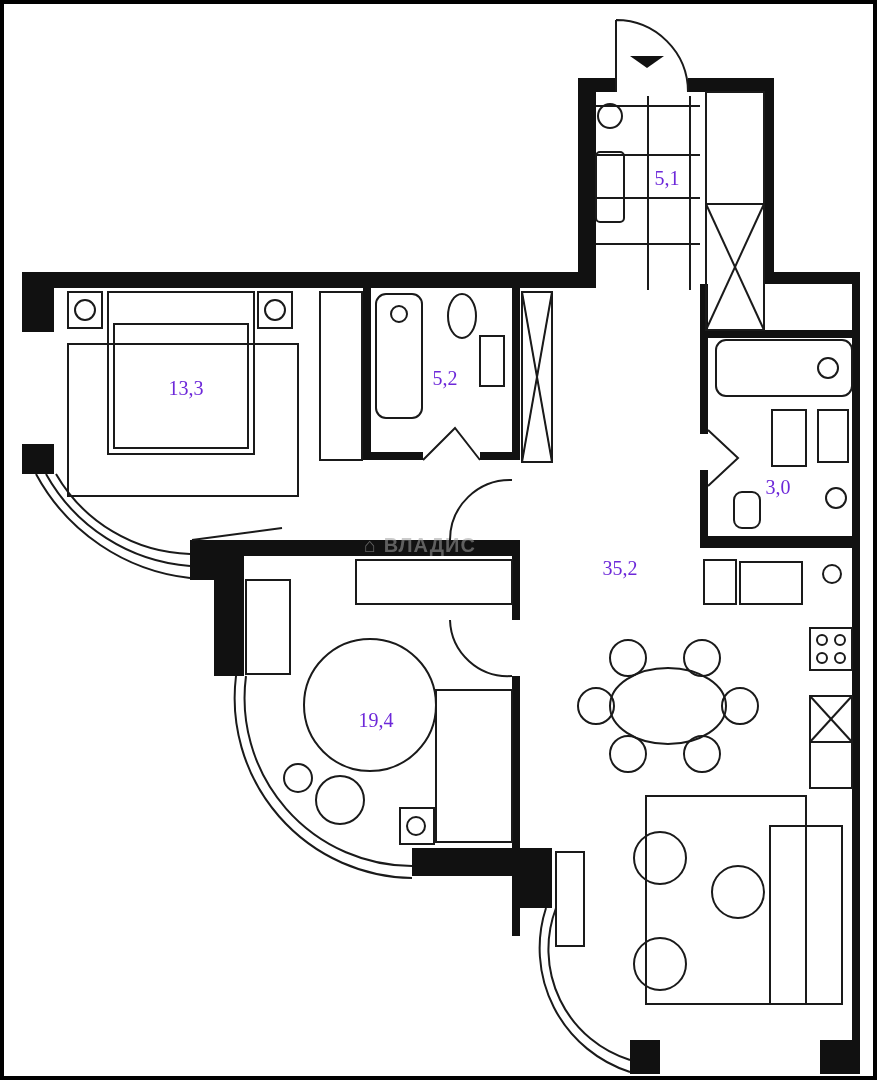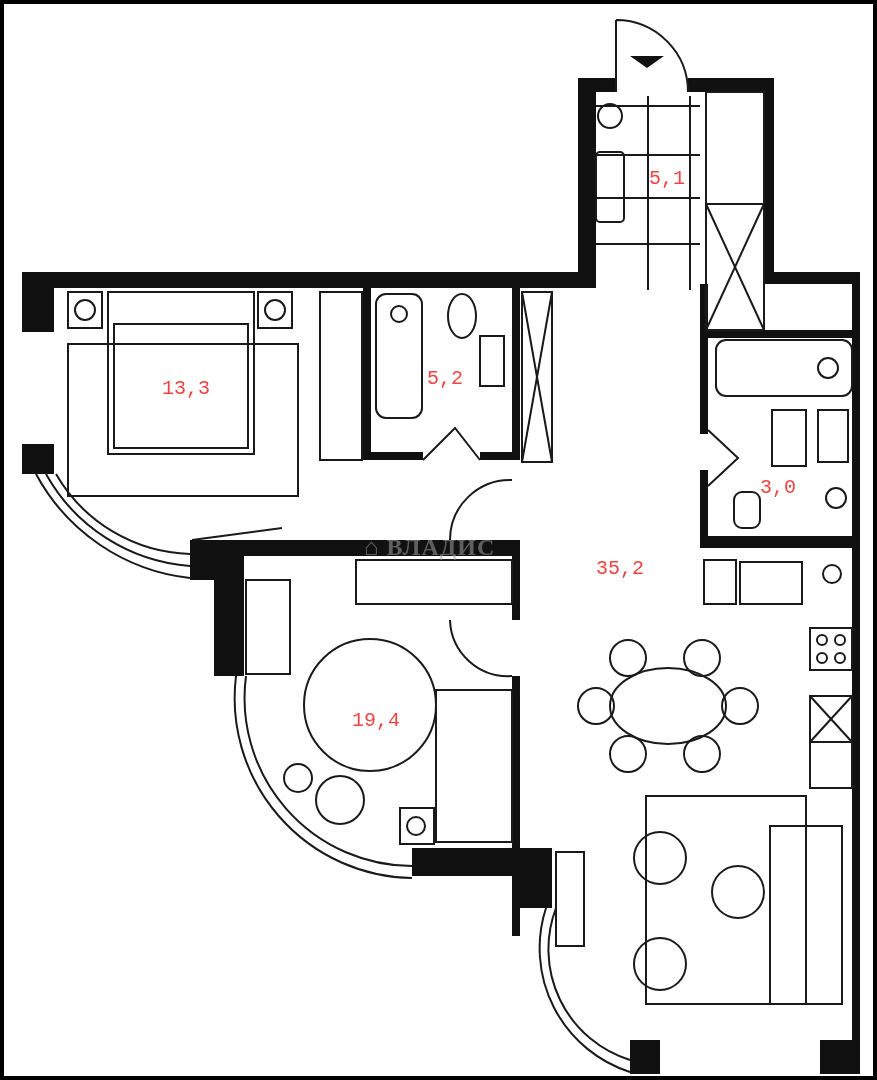--- a/index.html
+++ b/index.html
@@ -1,20 +1,20 @@
 <!DOCTYPE html>
 <html><head>
 <meta charset="utf-8">
 <style>
   html,body{margin:0;padding:0;background:#000;}
   body{width:877px;height:1080px;overflow:hidden;position:relative;font-family:"Liberation Sans",sans-serif;}
   #canvas{position:absolute;left:4px;top:4px;width:869px;height:1072px;background:#fff;}
   svg{position:absolute;left:-4px;top:-4px;}
-  .area-label{position:absolute;font-size:20px;color:#ef4444;transform:translate(-50%,-50%);white-space:nowrap;font-family:Liberation Mono, monospace;}
-  .watermark{position:absolute;left:360px;top:530px;font-size:24px;color:rgba(160,160,160,0.55);letter-spacing:1px;font-weight:bold;font-family:Liberation Serif, serif;}
+  .area-label{position:absolute;font-size:20px;color:#6d28d9;transform:translate(-50%,-50%);white-space:nowrap;font-family:Liberation Serif, serif;}
+  .watermark{position:absolute;left:360px;top:530px;font-size:20px;color:rgba(160,160,160,0.55);letter-spacing:1px;font-weight:bold;font-family:Liberation Sans, sans-serif;}
 </style>
 </head>
 <body>
 
 <div id="canvas">
 <svg width="877" height="1080" viewBox="0 0 877 1080">
   <g fill="#111" stroke="none">
 
     <rect x="578" y="78" width="18" height="200"></rect>
     <rect x="578" y="78" width="38" height="14"></rect>

